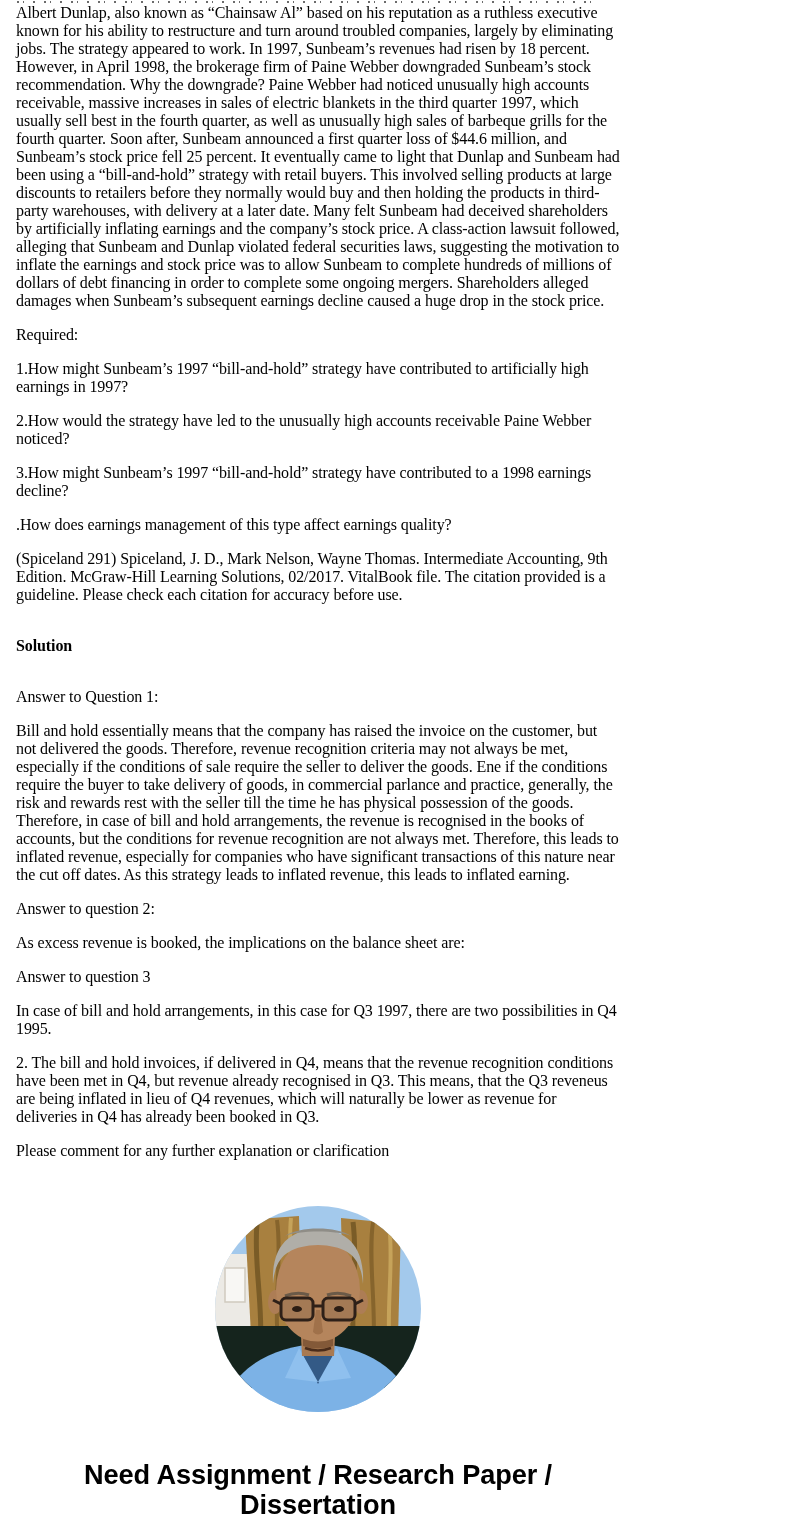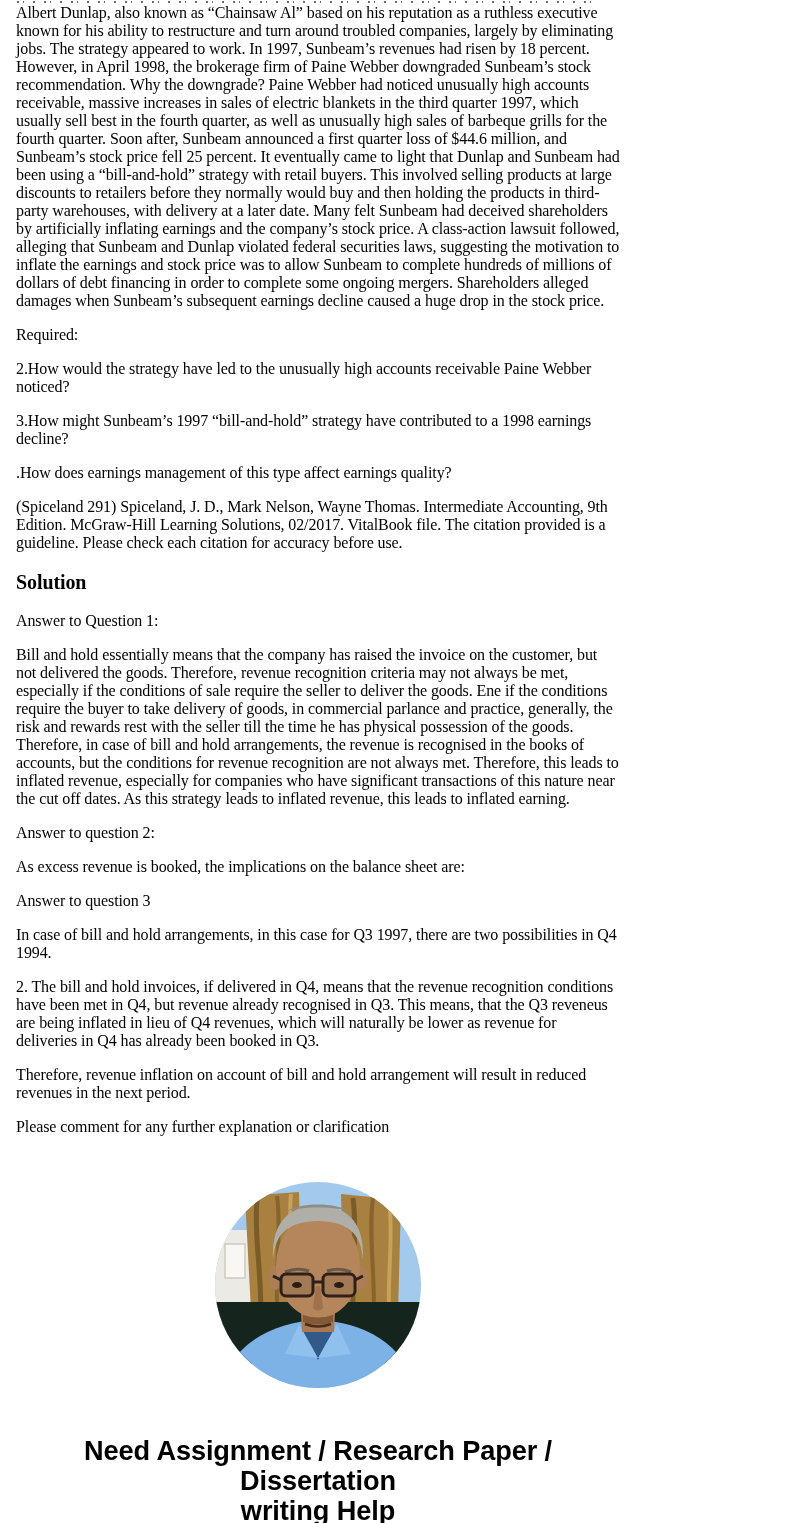--- a/index.html
+++ b/index.html
@@ -20,24 +20,24 @@
     margin: 0 0 1px 1px;
     opacity: 0.65;
     background: repeating-linear-gradient(90deg,
       #1c1c1c 0 2px, transparent 2px 6px,
       #1c1c1c 6px 7px, transparent 7px 16px,
       #1c1c1c 16px 18px, transparent 18px 27px);
   }
   .page p { margin: 16px 0; }
   .page p.first { margin-top: 1px; }
   h2.solution {
-    font-size: 20px;
+    font-size: 16px;
     line-height: 22px;
     font-weight: bold;
-    margin: 19px 0;
+    margin: 31px 0;
   }
   .avatar-wrap {
     text-align: center;
     margin-top: 46px;
   }
   .avatar-wrap svg { display: inline-block; vertical-align: top; }
   .footer {
     margin-top: 48px;
     text-align: center;
     font-family: "Liberation Sans", "DejaVu Sans", sans-serif;
@@ -52,38 +52,38 @@
 <body>
 
 <div class="page">
 
   <div class="remnant"></div>
 
   <p class="first">Albert Dunlap, also known as “Chainsaw Al” based on his reputation as a ruthless executive known for his ability to restructure and turn around troubled companies, largely by eliminating jobs. The strategy appeared to work. In 1997, Sunbeam’s revenues had risen by 18 percent. However, in April 1998, the brokerage firm of Paine Webber downgraded Sunbeam’s stock recommendation. Why the downgrade? Paine Webber had noticed unusually high accounts receivable, massive increases in sales of electric blankets in the third quarter 1997, which usually sell best in the fourth quarter, as well as unusually high sales of barbeque grills for the fourth quarter. Soon after, Sunbeam announced a first quarter loss of $44.6 million, and Sunbeam’s stock price fell 25 percent. It eventually came to light that Dunlap and Sunbeam had been using a “bill-and-hold” strategy with retail buyers. This involved selling products at large discounts to retailers before they normally would buy and then holding the products in third-party warehouses, with delivery at a later date. Many felt Sunbeam had deceived shareholders by artificially inflating earnings and the company’s stock price. A class-action lawsuit followed, alleging that Sunbeam and Dunlap violated federal securities laws, suggesting the motivation to inflate the earnings and stock price was to allow Sunbeam to complete hundreds of millions of dollars of debt financing in order to complete some ongoing mergers. Shareholders alleged damages when Sunbeam’s subsequent earnings decline caused a huge drop in the stock price.</p>
 
   <p>Required:</p>
 
+  <p>1.How might Sunbeam’s 1997 “bill-and-hold” strategy have contributed to artificially high earnings in 1997?</p>
   <p>2.How would the strategy have led to the unusually high accounts receivable Paine Webber noticed?</p>
   <p>3.How might Sunbeam’s 1997 “bill-and-hold” strategy have contributed to a 1998 earnings decline?</p>
   <p>.How does earnings management of this type affect earnings quality?</p>
 
   <p>(Spiceland 291) Spiceland, J. D., Mark Nelson, Wayne Thomas. Intermediate Accounting, 9th Edition. McGraw-Hill Learning Solutions, 02/2017. VitalBook file. The citation provided is a guideline. Please check each citation for accuracy before use.</p>
 
   <h2 class="solution">Solution</h2>
 
   <p>Answer to Question 1:</p>
   <p>Bill and hold essentially means that the company has raised the invoice on the customer, but not delivered the goods. Therefore, revenue recognition criteria may not always be met, especially if the conditions of sale require the seller to deliver the goods. Ene if the conditions require the buyer to take delivery of goods, in commercial parlance and practice, generally, the risk and rewards rest with the seller till the time he has physical possession of the goods. Therefore, in case of bill and hold arrangements, the revenue is recognised in the books of accounts, but the conditions for revenue recognition are not always met. Therefore, this leads to inflated revenue, especially for companies who have significant transactions of this nature near the cut off dates. As this strategy leads to inflated revenue, this leads to inflated earning.</p>
 
   <p>Answer to question 2:</p>
   <p>As excess revenue is booked, the implications on the balance sheet are:</p>
 
   <p>Answer to question 3</p>
-  <p>In case of bill and hold arrangements, in this case for Q3 1997, there are two possibilities in Q4 1994.</p>
+  <p>In case of bill and hold arrangements, in this case for Q3 1997, there are two possibilities in Q4 1995.</p>
   <p>2. The bill and hold invoices, if delivered in Q4, means that the revenue recognition conditions have been met in Q4, but revenue already recognised in Q3. This means, that the Q3 reveneus are being inflated in lieu of Q4 revenues, which will naturally be lower as revenue for deliveries in Q4 has already been booked in Q3.</p>
-  <p>Therefore, revenue inflation on account of bill and hold arrangement will result in reduced revenues in the next period.</p>
 
   <p>Please comment for any further explanation or clarification</p>
 
   <div class="avatar-wrap">
     <svg width="206" height="206" viewBox="0 0 206 206" xmlns="http://www.w3.org/2000/svg" role="img">
       <defs>
         <clipPath id="avclip">
             <circle cx="103" cy="103" r="103"></circle>
           </clipPath>
       </defs>

